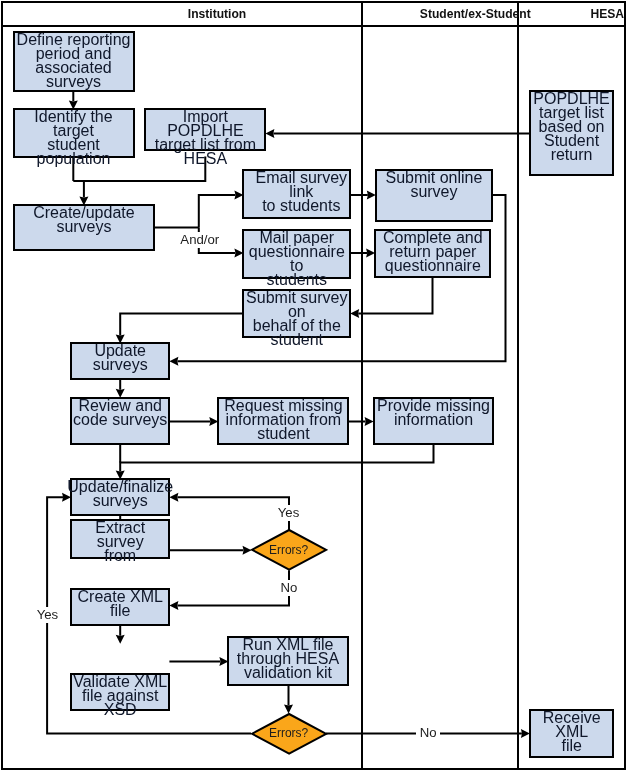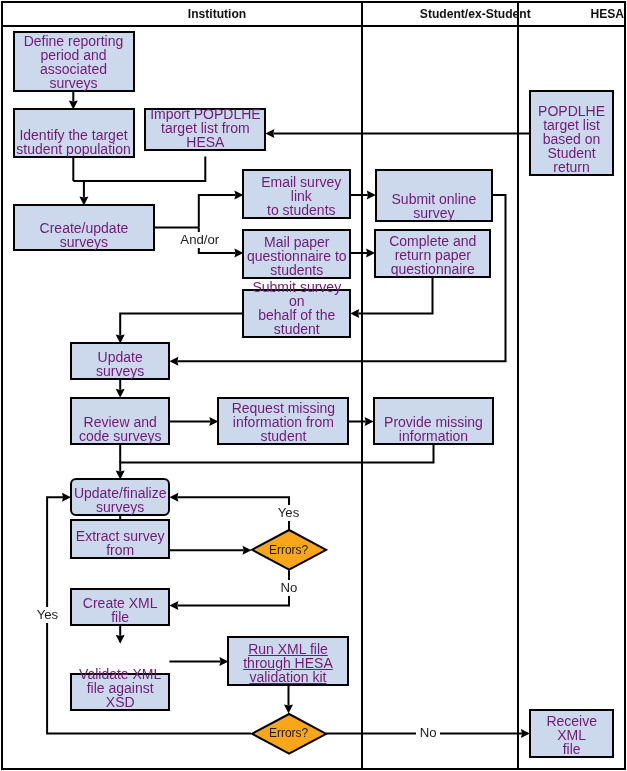--- a/index.html
+++ b/index.html
@@ -5,22 +5,22 @@
 <style>
   html,body{margin:0;padding:0;background:#ffffff;}
   body{font-family:"Liberation Sans",sans-serif;-webkit-font-smoothing:antialiased;}
   #page{position:relative;width:627px;height:771px;background:#fff;overflow:hidden;}
   #frame{position:absolute;border:2px solid #000;box-sizing:border-box;}
   .colsep{position:absolute;width:2px;background:#000;}
   .hdrsep{position:absolute;height:2px;background:#000;}
   .hdr{position:absolute;top:5px;height:19px;line-height:19px;text-align:center;
        font-size:12.1px;font-weight:bold;color:#111;margin-left:35px;}
   .node{position:absolute;box-sizing:border-box;border:2px solid #000;background:#ccd9ec;
-        display:flex;align-items:flex-end;justify-content:center;text-align:center;
-        font-size:14px;line-height:14px;color:#701a75;padding:0 1px;}
+        display:flex;align-items:flex-start;justify-content:center;text-align:center;
+        font-size:16px;line-height:14px;color:#0f172a;padding:0 1px;}
   .node span{display:block;}
   .dia{position:absolute;display:flex;align-items:center;justify-content:center;
        text-align:center;font-size:12px;color:#1d1d1d;}
   .dia svg{position:absolute;left:0;top:0;}
   .dia span{position:relative;z-index:2;}
   .lbl{position:absolute;font-size:13.2px;color:#1d1d1d;background:#fff;text-align:center;
        white-space:nowrap;line-height:13px;padding:0 2px;}
   svg.wires{position:absolute;left:0;top:0;width:627px;height:771px;overflow:visible;}
 </style>
 </head>
@@ -138,21 +138,21 @@
           <span>code surveys</span>
         </div>
       </div>
       <div class="node" style="left: 217.3px; top: 396.8px; width: 132.2px; height: 48.5px; background: rgb(204, 217, 236); border-color: rgb(0, 0, 0);">
         <div>
           <span>Request missing</span>
           <span>information from</span>
           <span>student</span>
         </div>
       </div>
-      <div class="node" style="left: 70px; top: 478.4px; width: 100.4px; height: 37.6px; background: rgb(204, 217, 236); border-color: rgb(0, 0, 0); border-radius: 6px;">
+      <div class="node" style="left: 70px; top: 478.4px; width: 100.4px; height: 37.6px; background: rgb(204, 217, 236); border-color: rgb(0, 0, 0);">
         <div>
           <span>Update/finalize</span>
           <span>surveys</span>
         </div>
       </div>
       <div class="node" style="left: 70px; top: 519px; width: 100.4px; height: 39.8px; background: rgb(204, 217, 236); border-color: rgb(0, 0, 0);">
         <div>
           <span>Extract survey</span>
           <span>from</span>
         </div>
@@ -161,21 +161,21 @@
         <div>
           <span>Create XML file</span>
         </div>
       </div>
       <div class="node" style="left: 70px; top: 642.8px; width: 100.4px; height: 38.5px; background: rgb(204, 217, 236); border-color: rgb(0, 0, 0); margin-top: 30px;">
         <div>
           <span>Validate XML</span>
           <span>file against XSD</span>
         </div>
       </div>
-      <div class="node" style="left: 227.4px; top: 636.2px; width: 121.2px; height: 49.4px; background: rgb(204, 217, 236); border-color: rgb(0, 0, 0); text-decoration: underline;">
+      <div class="node" style="left: 227.4px; top: 636.2px; width: 121.2px; height: 49.4px; background: rgb(204, 217, 236); border-color: rgb(0, 0, 0);">
         <div>
           <span>Run XML file</span>
           <span>through HESA</span>
           <span>validation kit</span>
         </div>
       </div>
       <div class="node" style="left: 374.8px; top: 168.5px; width: 118.3px; height: 53.3px; background: rgb(204, 217, 236); border-color: rgb(0, 0, 0);">
         <div>
           <span>Submit online</span>
           <span>survey</span>

